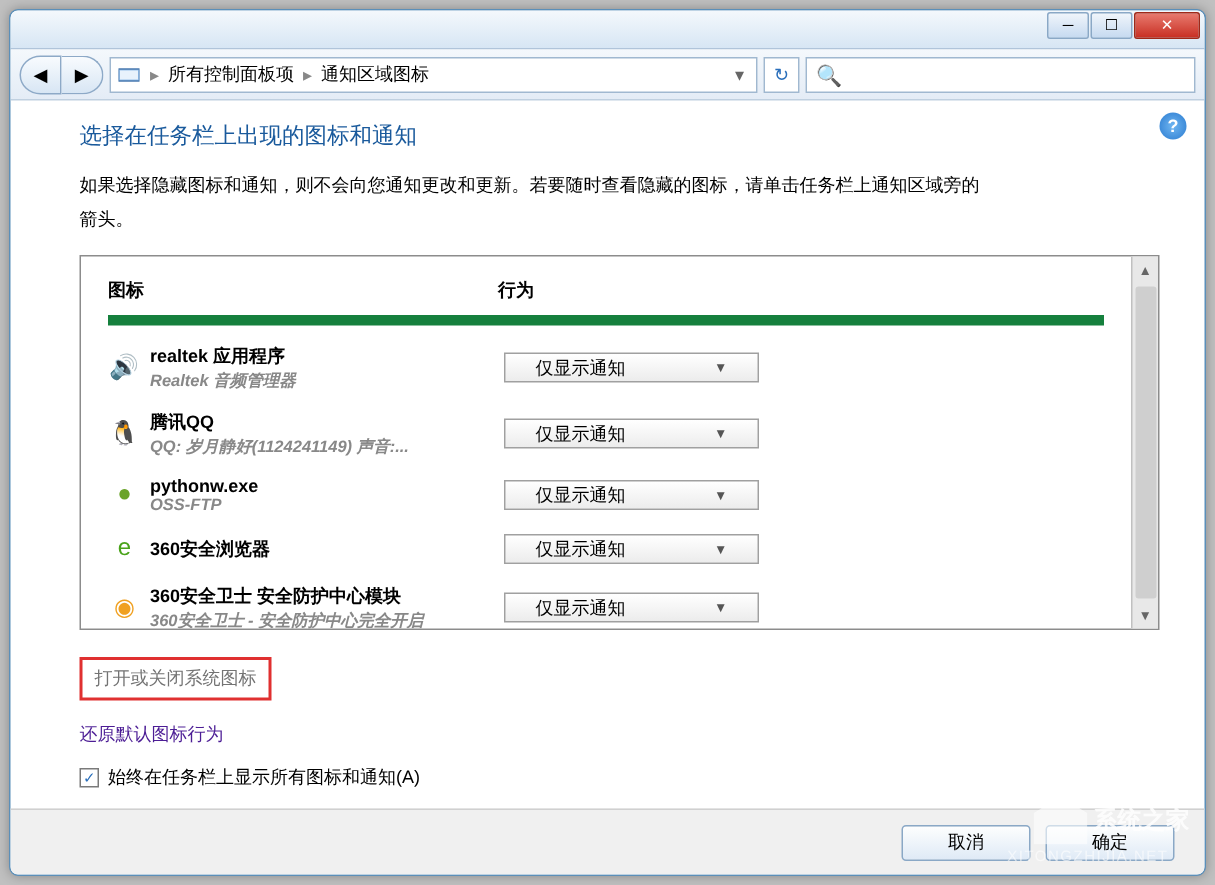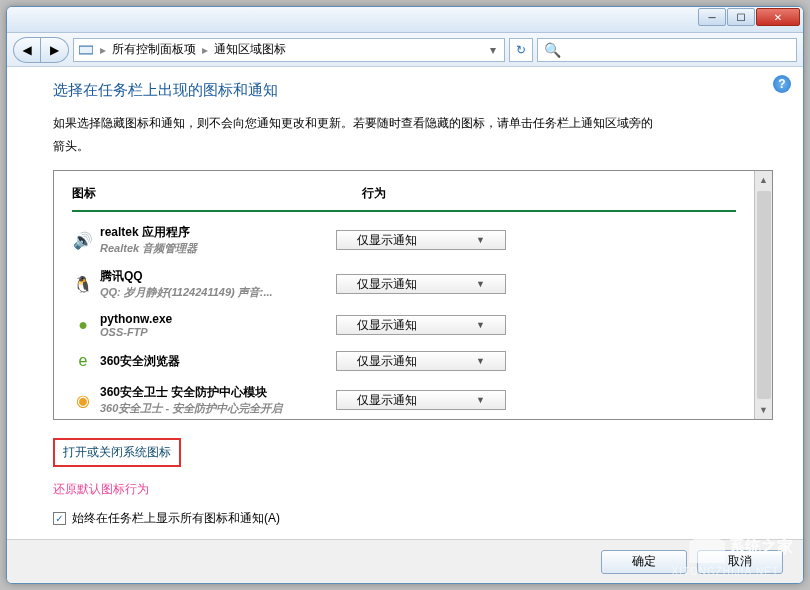--- a/index.html
+++ b/index.html
@@ -131,21 +131,21 @@
       border: 1px solid #8c8c8c;
       height: 250px;
       position: relative;
       display:flex;
     }
     .listbox-inner {
       flex:1;
       padding: 14px 18px 8px 18px;
       overflow:hidden;
     }
-    .list-head { display:flex; border-bottom:2px solid #15803d; padding-bottom:8px; margin-bottom:6px;gap:30px; }
+    .list-head { display:flex; border-bottom:7px solid #15803d; padding-bottom:8px; margin-bottom:6px; }
     .list-head .col1 { width: 260px; font-weight:bold; }
     .list-head .col2 { flex:1; font-weight:bold; }
     .list-row {
       display:flex; align-items:center; padding: 6px 0;
       gap: 6px;
     }
     .row-icon { width:22px; height:22px; display:flex;align-items:center;justify-content:center; font-size:16px; }
     .row-texts { width: 230px; font-weight: bold; }
     .row-title { font-size:12px; }
     .row-sub { font-size:11px; color:#888; font-style:italic; }
@@ -166,24 +166,24 @@
       align-items:center;
     }
     .scroll-btn { height:18px; width:100%; display:flex;align-items:center;justify-content:center; color:#666; font-size:9px; }
     .scroll-thumb { width:14px; flex:1; background:#cfcfcf; margin:2px 0; border-radius:2px; }
     .link-highlight {
       margin: 8px 0 4px 24px;
       border: 2px solid #e03030;
       padding: 4px 8px;
       display:inline-block;
     }
-    .link-highlight span { color:#0c4a6e; }
+    .link-highlight span { color:#737373; }
     .grey-link {
       margin: 10px 0 4px 24px;
-      color:#ec4899;
+      color:#4c1d95;
     }
     .checkbox-row {
       margin: 12px 0 4px 24px;
       display:flex; align-items:center; gap:6px;
     }
     .fake-cb {
       width:13px; height:13px; border:1px solid #7a7a7a; background:#fff;
       display:flex;align-items:center;justify-content:center;
       font-size:10px; color:#2a6fbb;
     }
@@ -336,22 +336,22 @@
       <span>打开或关闭系统图标</span>
     </div>
     <div class="grey-link">还原默认图标行为</div>
     <div class="checkbox-row">
       <div class="fake-cb">✓</div>
       <span>始终在任务栏上显示所有图标和通知(A)</span>
     </div>
   </div>
 
   <div class="bottombar">
+    <div class="bottom-btn">取消</div>
     <div class="bottom-btn">确定</div>
-    <div class="bottom-btn">取消</div>
   </div>
 
   <div class="watermark">
     <div class="logo"></div>
     <span>系统之家</span>
   </div>
   <div class="watermark-sub">XITONGZHIJIA.NET</div>
 </div>
 
 </body></html>

